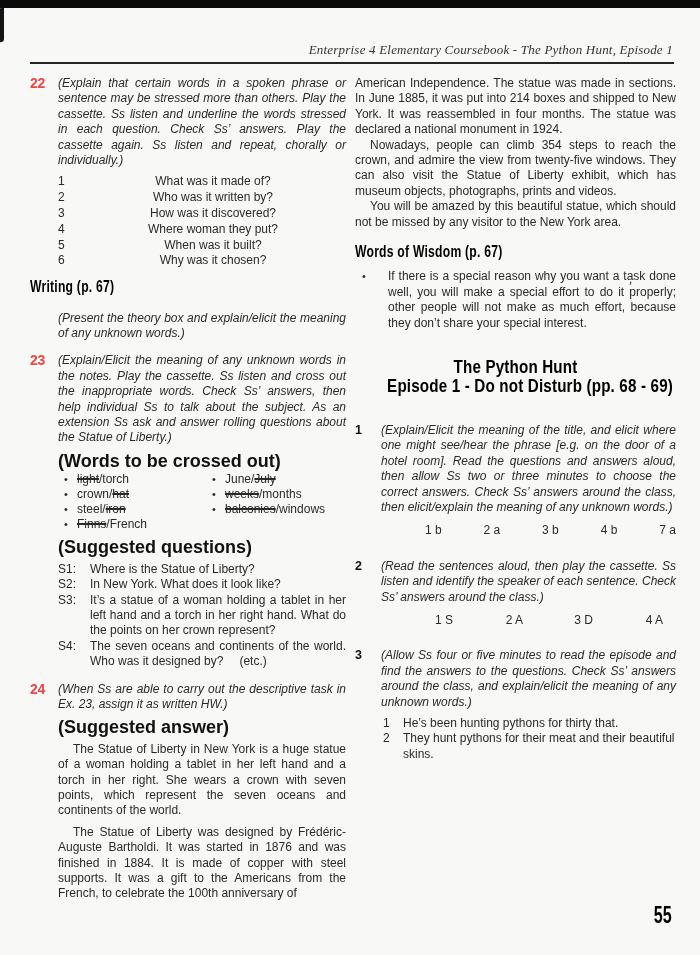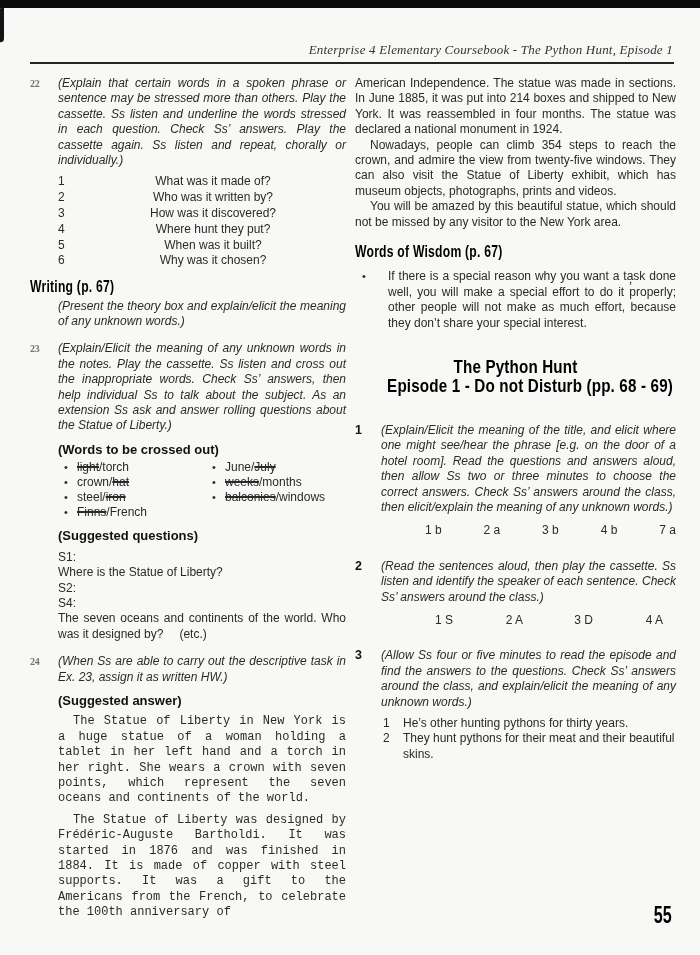--- a/index.html
+++ b/index.html
@@ -12,49 +12,49 @@
   .running-head{position:absolute;top:42px;right:27px;font-family:"Liberation Serif",serif;
                 font-style:italic;font-size:13px;color:#333;letter-spacing:0.2px;}
   .head-rule{position:absolute;top:62px;left:30px;right:26px;height:2px;background:#242424;}
   .artifact{position:absolute;left:628px;top:278px;font-size:15px;color:#444;transform:rotate(12deg);}
 
   .col{position:absolute;top:76px;font-size:12px;line-height:15.4px;text-align:justify;}
   .col-left{left:30px;width:316px;}
   .col-right{left:355px;width:321px;}
 
   .item{display:flex;}
-  .item-num{flex:none;width:28px;font-weight:700;font-size:10px;color:#737373;letter-spacing:-0.2px;font-family:Liberation Serif, serif;}
+  .item-num{flex:none;width:28px;font-weight:700;font-size:14px;color:#ef4444;letter-spacing:-0.2px;}
   .item-num-sm{flex:none;width:26px;font-weight:700;font-size:12.5px;color:#101010;}
   .item-body{flex:1;}
   .ital{font-style:italic;}
 
   .qlist{margin:6px 0 0 28px;}
   .qrow{display:flex;line-height:15.8px;}
   .qnum{flex:none;width:22px;text-align:left;}
   .qtext{flex:1;text-align:center;}
 
   .sec-head{font-weight:700;font-size:16px;color:#000;transform:scaleX(0.76);
             transform-origin:0 50%;white-space:nowrap;margin-top:10px;letter-spacing:0.3px;}
-  .note{margin:4px 0 0 28px;font-style:italic;}
-  .bold-sub{font-weight:700;margin:8px 0 0 28px;font-size:13px;text-align:left;color:#111;}
+  .note{margin:16px 0 0 28px;font-style:italic;}
+  .bold-sub{font-weight:700;margin:8px 0 0 28px;font-size:18px;text-align:left;color:#111;}
 
   .cw-wrap{display:flex;margin:3px 0 0 34px;}
   .cw-col1{width:148px;}
   .cw-col2{flex:1;}
   .cw-row{display:flex;line-height:15px;text-align:left;}
   .blt{flex:none;width:13px;font-size:11px;}
   .strike{text-decoration:line-through;text-decoration-thickness:1.5px;}
 
   .slist{margin:6px 0 0 28px;}
-  .srow{display:flex;flex-direction:column;}
+  .srow{display:flex;}
   .slabel{flex:none;width:32px;text-align:left;}
   .stext{flex:1;text-align:justify;}
   .etc{margin-left:16px;}
 
-  .para-ind{margin:6px 0 0 28px;text-indent:15px;font-family:Liberation Mono, monospace;}
+  .para-ind{margin:6px 0 0 28px;text-indent:15px;}
   .p{margin:0;}
   .indent{text-indent:15px;}
 
   .wow-note{margin-top:8px;font-style:italic;}
   .wow-bullet{display:flex;margin-top:10px;}
   .wow-bullet .blt{width:26px;padding-left:7px;}
   .wow-bullet .stext{flex:1;}
 
   .center-head{font-weight:700;font-size:19px;color:#000;text-align:center;
                transform:scaleX(0.8);transform-origin:50% 50%;white-space:nowrap;letter-spacing:0.2px;}
@@ -99,21 +99,21 @@
       <div class="qrow">
         <span class="qnum">2</span>
         <span class="qtext">Who was it written by?</span>
       </div>
       <div class="qrow">
         <span class="qnum">3</span>
         <span class="qtext">How was it discovered?</span>
       </div>
       <div class="qrow">
         <span class="qnum">4</span>
-        <span class="qtext">Where hunt they put?</span>
+        <span class="qtext">Where woman they put?</span>
       </div>
       <div class="qrow">
         <span class="qnum">5</span>
         <span class="qtext">When was it built?</span>
       </div>
       <div class="qrow">
         <span class="qnum">6</span>
         <span class="qtext">Why was it chosen?</span>
       </div>
     </div>
@@ -165,20 +165,25 @@
 
     <div class="bold-sub">(Suggested questions)</div>
 
     <div class="slist">
       <div class="srow">
         <span class="slabel">S1:</span>
         <span class="stext">Where is the Statue of Liberty?</span>
       </div>
       <div class="srow">
         <span class="slabel">S2:</span>
+        <span class="stext">In New York. What does it look like?</span>
+      </div>
+      <div class="srow">
+        <span class="slabel">S3:</span>
+        <span class="stext">It’s a statue of a woman holding a tablet in her left hand and a torch in her right hand. What do the points on her crown represent?</span>
       </div>
       <div class="srow">
         <span class="slabel">S4:</span>
         <span class="stext"><span>The seven oceans and continents of the world. Who was it designed by?</span><span class="etc">(etc.)</span></span>
       </div>
     </div>
 
     <div class="item" style="margin-top:12px;">
       <div class="item-num">24</div>
       <div class="item-body ital">(When Ss are able to carry out the descriptive task in Ex. 23, assign it as written HW.)</div>
@@ -226,21 +231,21 @@
       <span class="ans">4 A</span>
     </div>
 
     <div class="item mt-item">
       <div class="item-num-sm">3</div>
       <div class="item-body ital">(Allow Ss four or five minutes to read the episode and find the answers to the questions. Check Ss’ answers around the class, and explain/elicit the meaning of any unknown words.)</div>
     </div>
     <div class="alist">
       <div class="arow">
         <span class="anum">1</span>
-        <span class="atext">He’s other hunting pythons for thirty years.</span>
+        <span class="atext">He’s been hunting pythons for thirty that.</span>
       </div>
       <div class="arow">
         <span class="anum">2</span>
         <span class="atext">They hunt pythons for their meat and their beautiful skins.</span>
       </div>
     </div>
   </div>
 
   <div class="page-num">55</div>
 </div>

